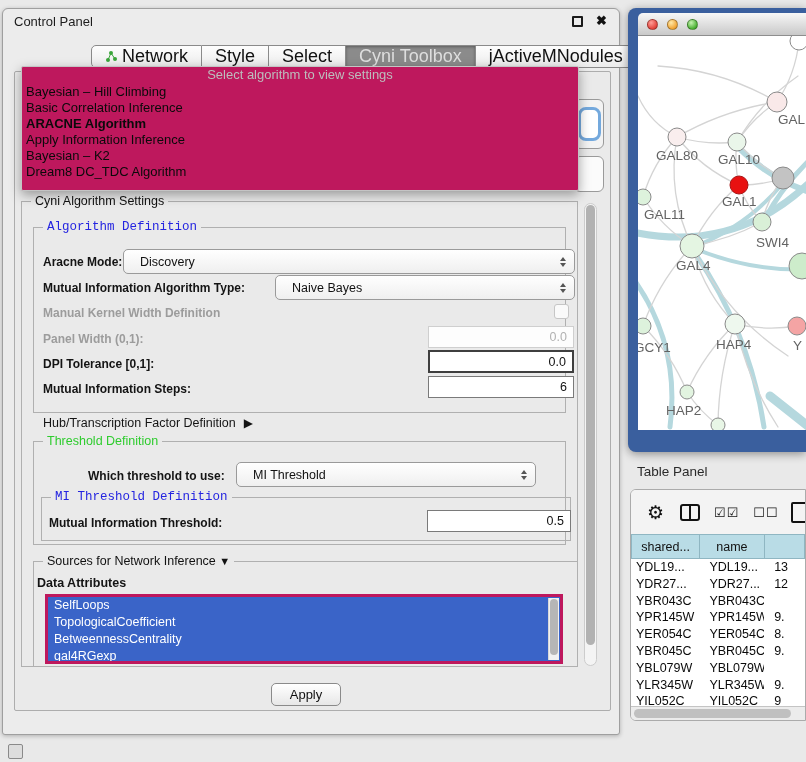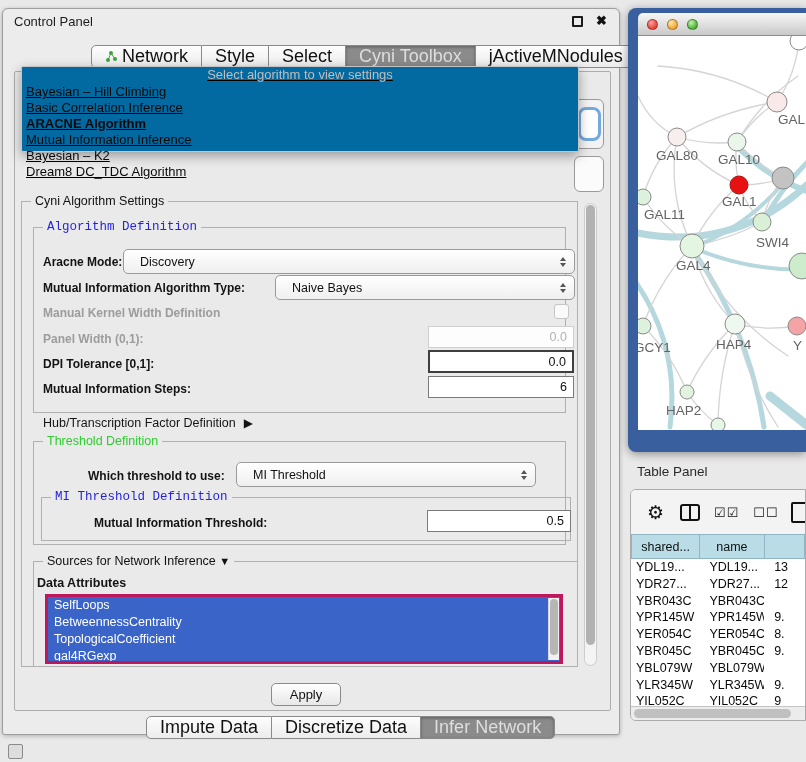--- a/index.html
+++ b/index.html
@@ -66,22 +66,22 @@
   .v-scrollbar { position:absolute; left:581px; top:194px; width:13px; height:463px; background:#f4f4f4; border:1px solid #cccccc; border-radius:7px; }
   .v-scrollbar .thumb { position:absolute; left:1px; right:1px; top:1px; height:440px; background:#b2b2b2; border-radius:6px; }
 
   .apply-btn { position:absolute; left:268px; top:674px; width:70px; height:23px;
     background:linear-gradient(#ffffff,#e7e7e7); border:1px solid #8a8a8a; border-radius:5px;
     font-size:13px; color:#111; display:flex; align-items:center; justify-content:center; }
 
   .bottom-tabs { left:143px; top:707px; }
 
   
-  .algo-popup { position:absolute; left:18px; top:57px; width:558px; height:86px; background:#0369a1;
-    border:1px solid #c4c4c4; border-radius:2px; box-shadow:0 4px 12px rgba(0,0,0,.35); z-index:30;text-decoration:underline; }
+  .algo-popup { position:absolute; left:18px; top:57px; width:558px; height:125px; background:#be185d;
+    border:1px solid #c4c4c4; border-radius:2px; box-shadow:0 4px 12px rgba(0,0,0,.35); z-index:30; }
   .popup-placeholder { height:17px; line-height:15px; text-align:center; color:#bdbdbd; font-size:13px; }
   .popup-item { height:16px; line-height:16px; font-size:13px; color:#0a0a0a; padding-left:4px; white-space:nowrap; }
   .popup-item.bold { font-weight:bold; }
 
   
   .frag-blue { position:absolute; left:575px; top:98px; width:23px; height:34px; border:3px solid #74a9dd; border-radius:8px; background:#fff; z-index:5; }
   .frag-box1 { position:absolute; left:571px; top:90px; width:30px; height:50px; border:1px solid #9a9a9a; border-radius:6px; background:#f3f3f3; z-index:4; }
   .frag-box2 { position:absolute; left:571px; top:147px; width:30px; height:36px; border:1px solid #9a9a9a; border-radius:6px; background:#fbfbfb; z-index:4; }
 
   
@@ -222,62 +222,51 @@
       <span>MI Threshold</span>
       <span class="arrs">
           <i class="up"></i>
           <i class="dn"></i>
         </span>
     </div>
 
     <div class="groupbox" style="left:38px; top:488px; width:530px; height:44px;">
       <span class="gtitle blue">MI Threshold Definition</span>
     </div>
-    <span class="flabel" style="left:46px; top:507px;margin-left:45px;">Mutual Information Threshold:</span>
+    <span class="flabel" style="left:46px; top:507px;">Mutual Information Threshold:</span>
     <div class="tfield plain" style="left:424px; top:501px; width:144px; height:22px;">
       <span>0.5</span>
     </div>
 
     <div class="groupbox" style="left:30px; top:552px; width:545px; height:106px;">
       <span class="gtitle">
         <span>Sources for Network Inference</span>
         <span style="font-size:11px;">▼</span>
       </span>
     </div>
     <span class="flabel" style="left:34px; top:567px; font-size:12.5px;">Data Attributes</span>
     <div class="list-box" style="left:42px; top:585px; width:518px; height:70px;">
       <div class="list-item sel">SelfLoops</div>
+      <div class="list-item sel">TopologicalCoefficient</div>
       <div class="list-item sel">BetweennessCentrality</div>
-      <div class="list-item sel">TopologicalCoefficient</div>
       <div class="list-item sel">gal4RGexp</div>
       <div class="list-scroll">
           <div class="thumb"></div>
         </div>
     </div>
 
     <button class="apply-btn">Apply</button>
 
-    <nav class="seg-tabs bottom-tabs">
-      <span class="seg">
-          <span>Impute Data</span>
-        </span>
-      <span class="seg">
-          <span>Discretize Data</span>
-        </span>
-      <span class="seg selected">
-          <span>Infer Network</span>
-        </span>
-    </nav>
 
     <div class="algo-popup">
       <div class="popup-placeholder">Select algorithm to view settings</div>
       <div class="popup-item">Bayesian – Hill Climbing</div>
       <div class="popup-item">Basic Correlation Inference</div>
       <div class="popup-item bold">ARACNE Algorithm</div>
-      <div class="popup-item">Mutual Information Inference</div>
+      <div class="popup-item">Apply Information Inference</div>
       <div class="popup-item">Bayesian – K2</div>
       <div class="popup-item">Dream8 DC_TDC Algorithm</div>
     </div>
   </section>
 
   <section class="net-window">
     <div class="net-titlebar">
       <span class="tl red"></span>
       <span class="tl yellow"></span>
       <span class="tl green"></span>

